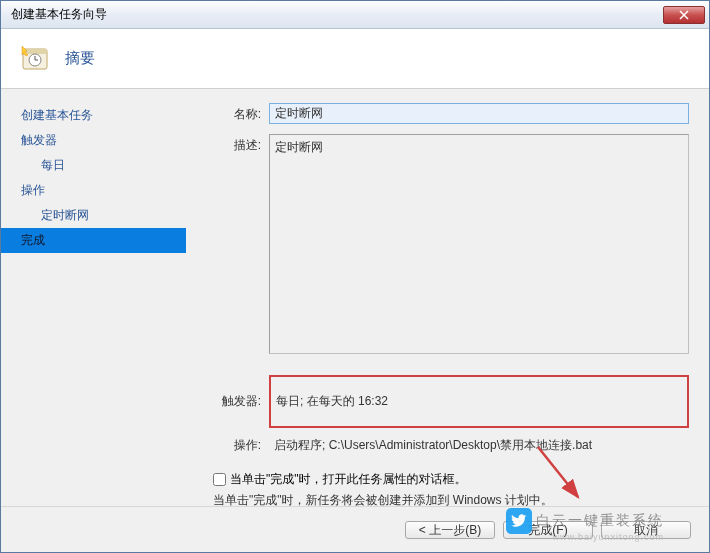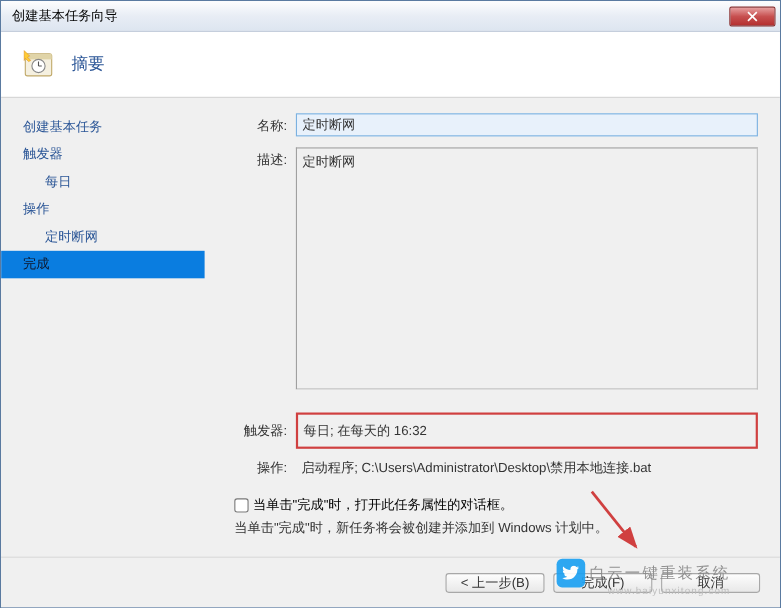--- a/index.html
+++ b/index.html
@@ -136,21 +136,21 @@
   color: #333;
   margin-right: 8px;
 }
 .summary-value {
   flex: 1;
   color: #333;
   padding: 3px 5px;
 }
 .summary-value.highlighted {
   border: 2px solid #d04040;
-  padding: 6px 5px;
+  padding: 16px 5px;
 }
 .checkbox-row {
   display: flex;
   align-items: center;
   margin: 8px 0 4px 0;
   gap: 4px;
 }
 .checkbox-row input[type=checkbox] {
   width: 13px;
   height: 13px;

